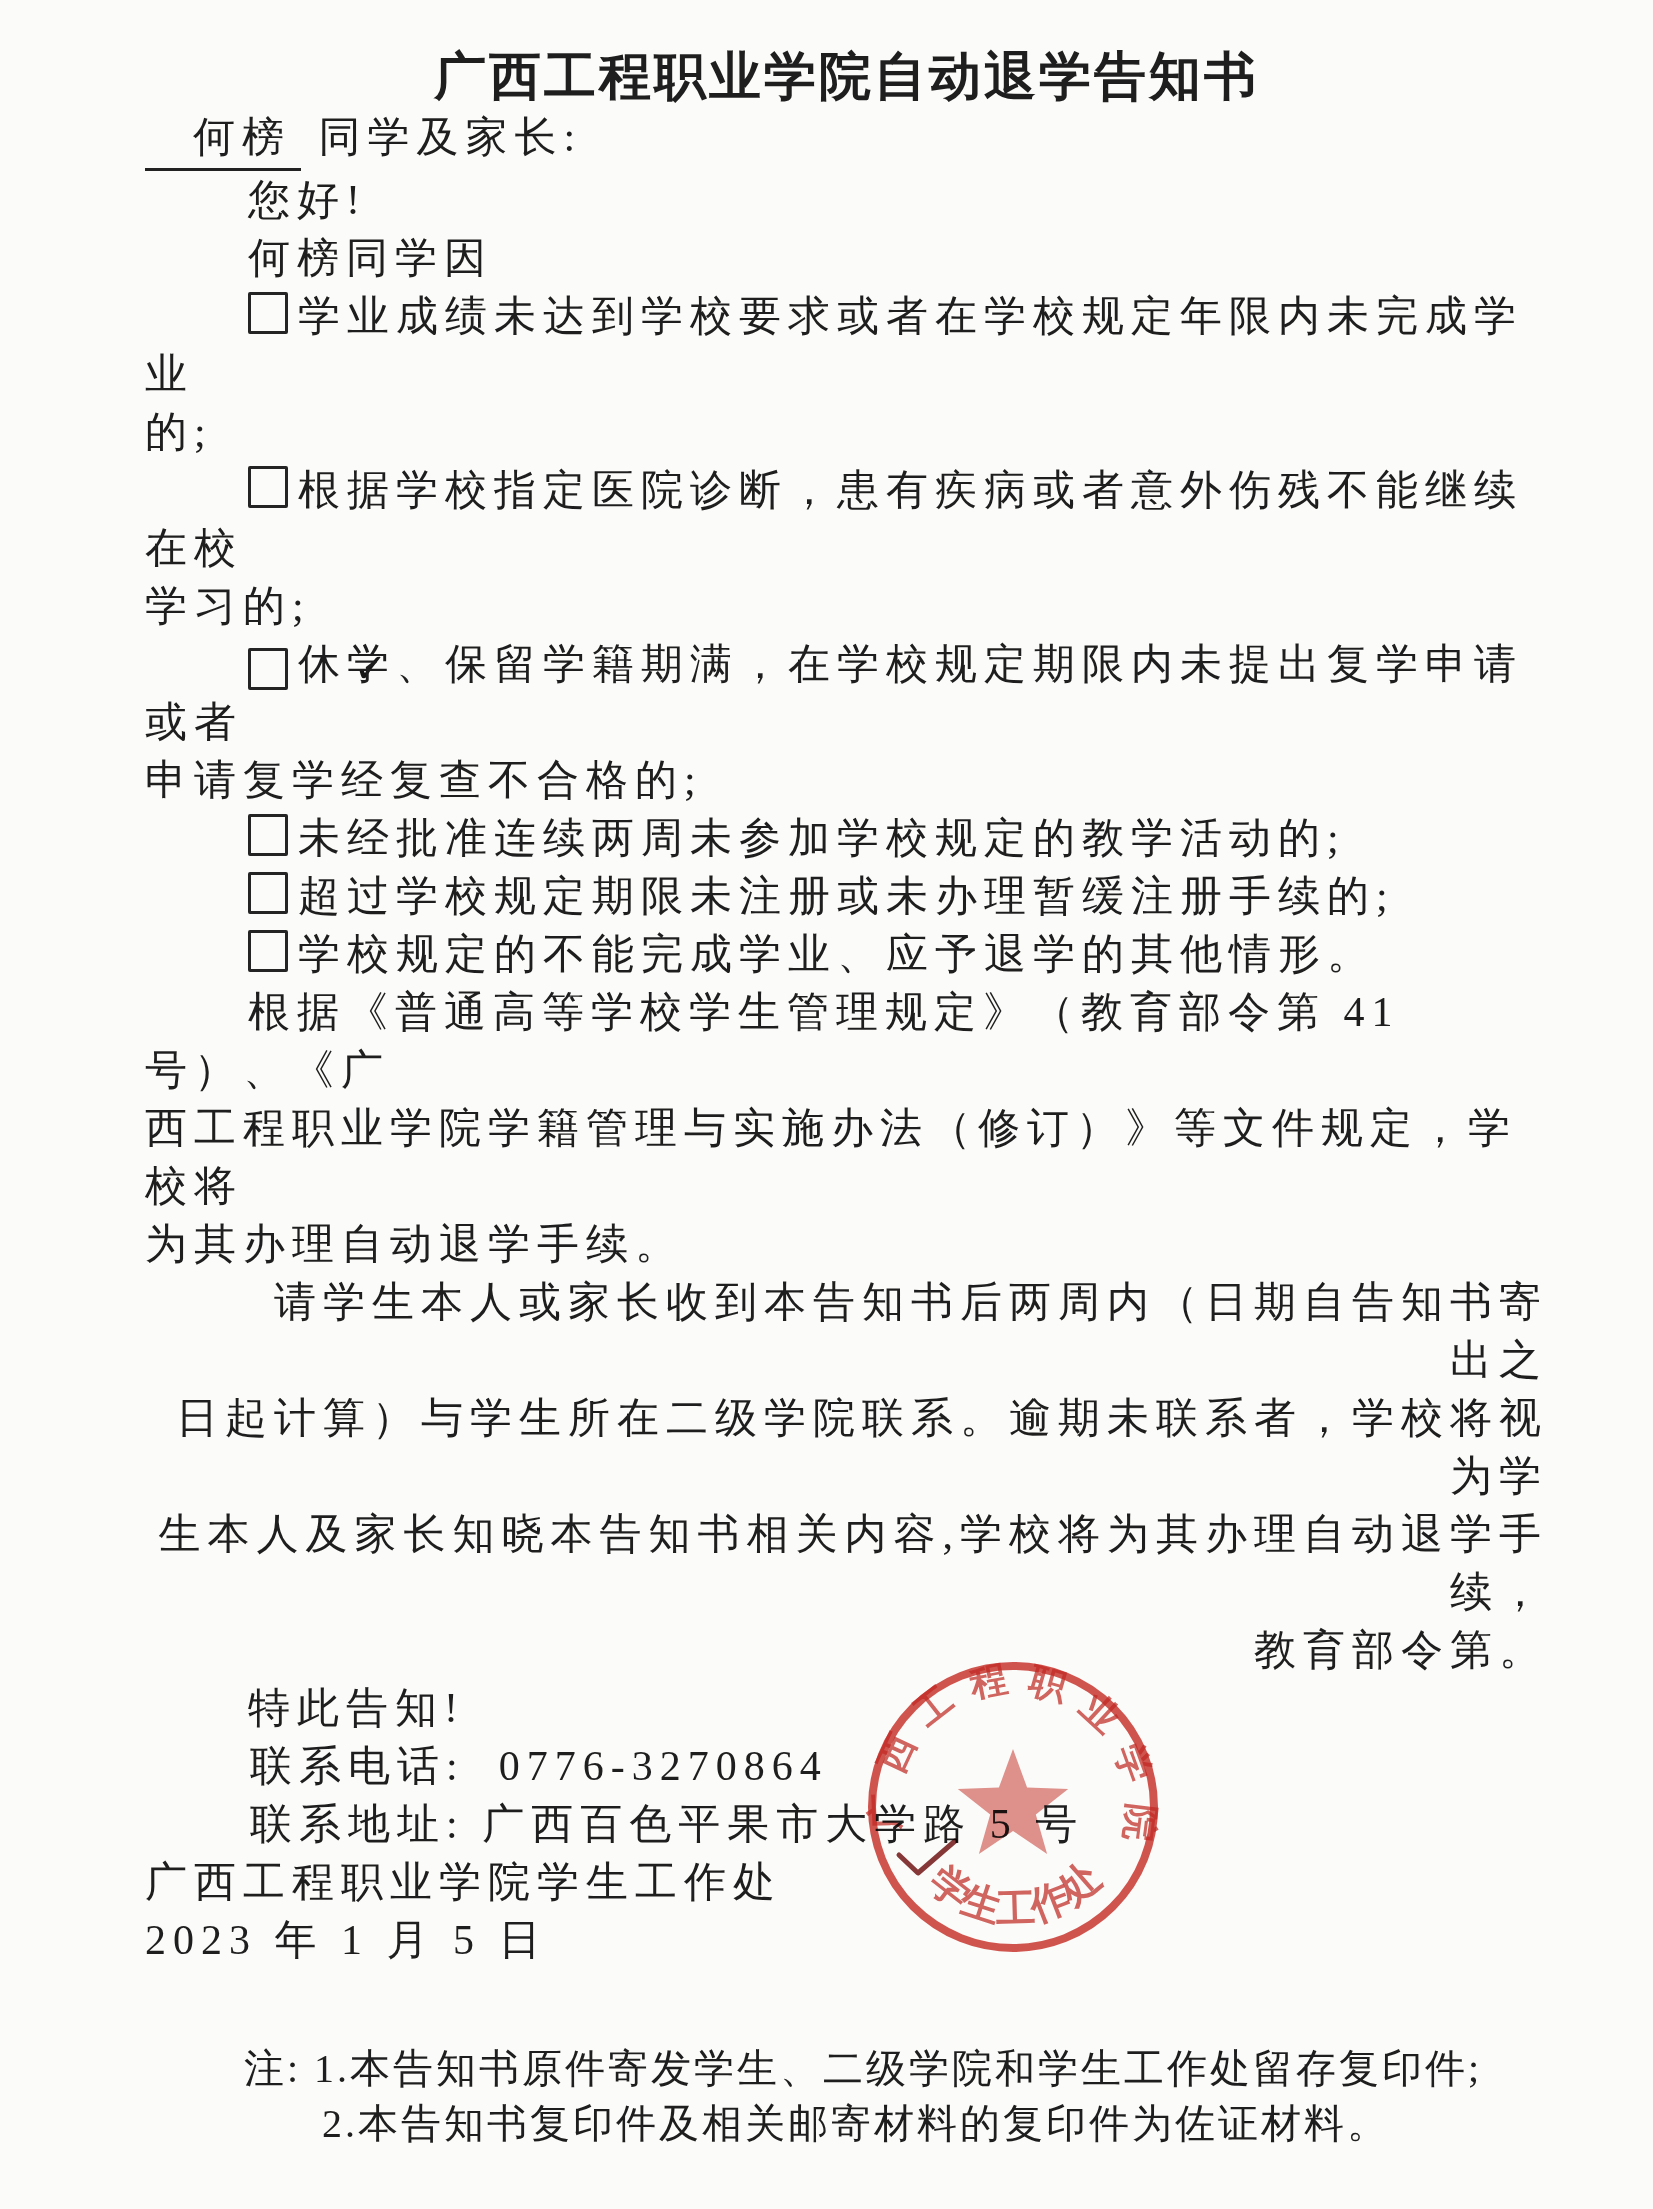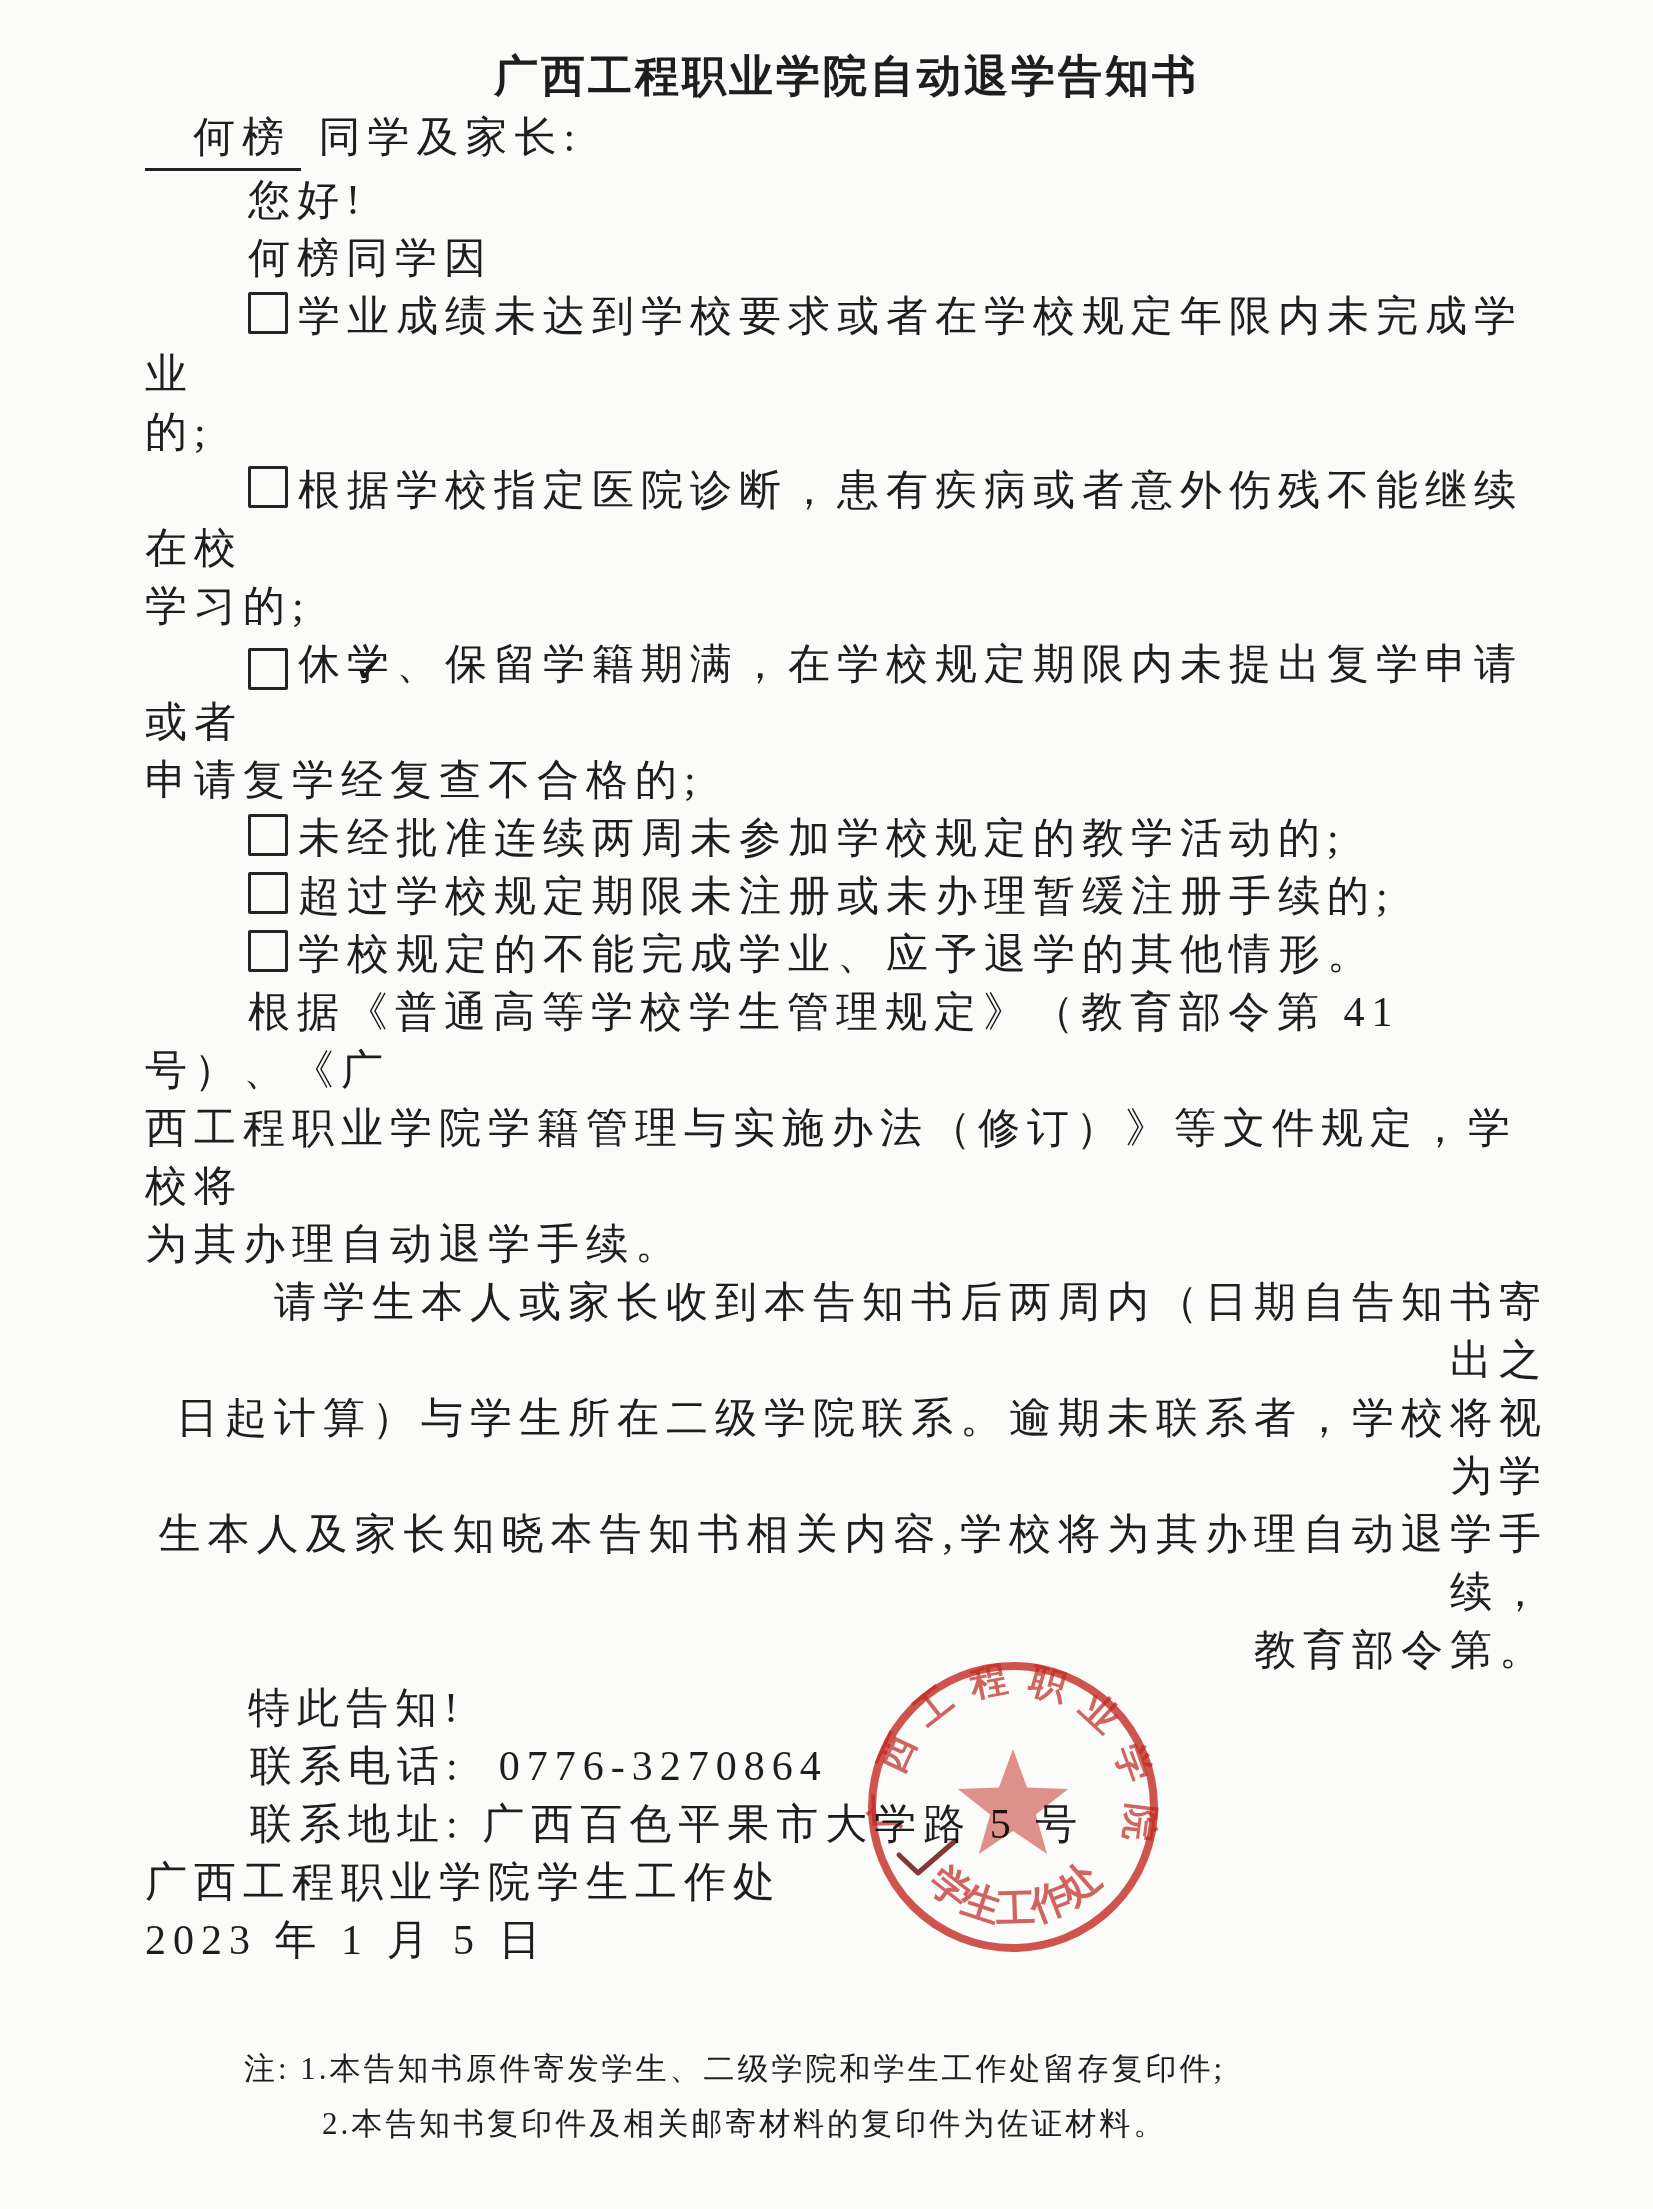--- a/index.html
+++ b/index.html
@@ -8,21 +8,21 @@
     width:1653px;height:2209px;
     background:#fbfbf9;
     box-sizing:border-box;
     padding:46px 105px 0 145px;
     font-family:"Liberation Serif","DejaVu Serif",serif;
     color:#1e1e1e;
     overflow:hidden;
   }
   .title{
     margin:0;
-    font-size:44px;line-height:62px;
+    font-size:52px;line-height:62px;
     font-weight:bold;text-align:center;letter-spacing:3px;
   }
   p.line{margin:0;font-size:42px;line-height:58px;letter-spacing:7px;}
   .greeting{margin-top:89px;margin-left:60px;}
   .uname{
     display:inline-block;
     border-bottom:3px solid #222;
     padding:0 10px 2px 48px;
   }
   .hello{margin-top:6px;}
@@ -38,21 +38,21 @@
     text-align:center;line-height:34px;
     font-family:"DejaVu Sans",sans-serif;
     font-size:40px;letter-spacing:0;
     color:#161616;
   }
   .contact{margin-top:75px;padding-left:105px;}
   .contact2{padding-left:105px;}
   .val-gap{display:inline-block;width:34px;}
   .sig{margin-top:131px;margin-left:550px;letter-spacing:4px;}
   .dateline{margin-left:728px;letter-spacing:6px;}
-  .note{margin:0;font-size:31px;line-height:50px;letter-spacing:3px;}
+  .note{margin:0;font-size:40px;line-height:50px;letter-spacing:3px;}
   .note1{margin-top:75px;padding-left:99px;}
   .note2{margin-top:5px;padding-left:177px;}
   .stamp{
     position:absolute;left:863px;top:1657px;
     width:300px;height:300px;
     mix-blend-mode:multiply;
     pointer-events:none;
   }
   .stamp text{
     font-family:"Liberation Serif","DejaVu Serif",serif;

